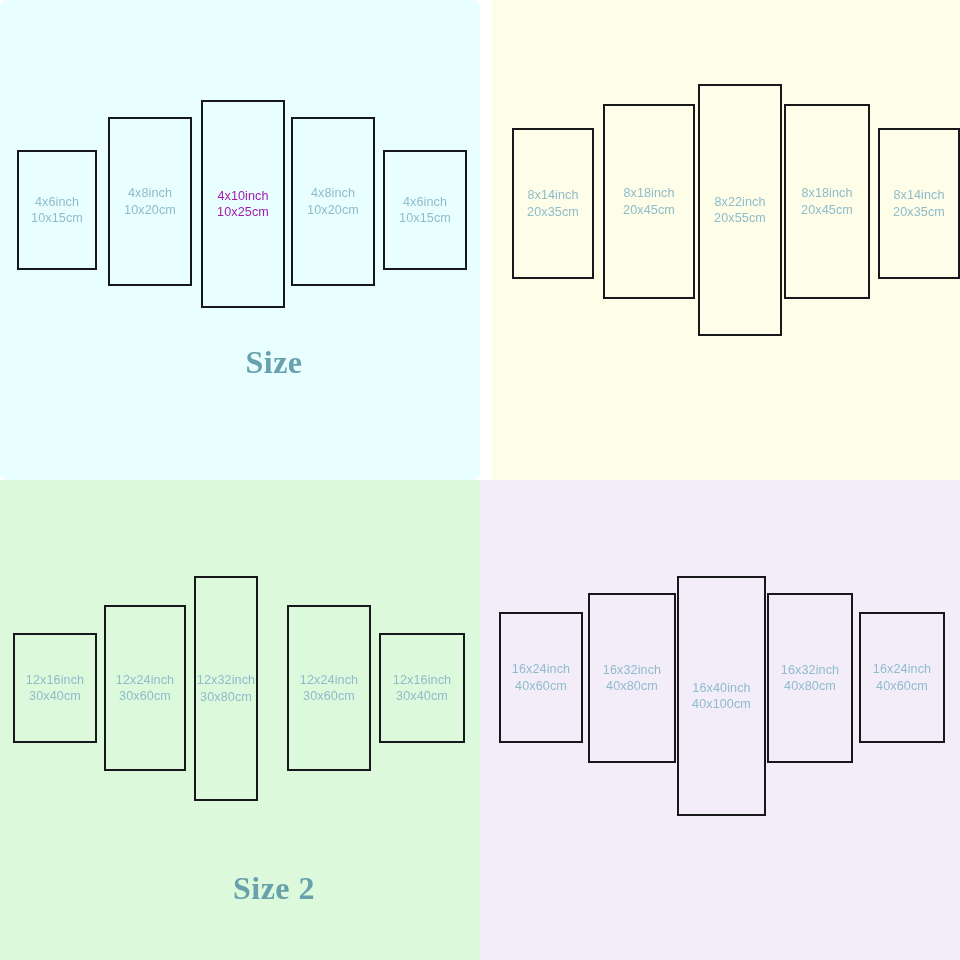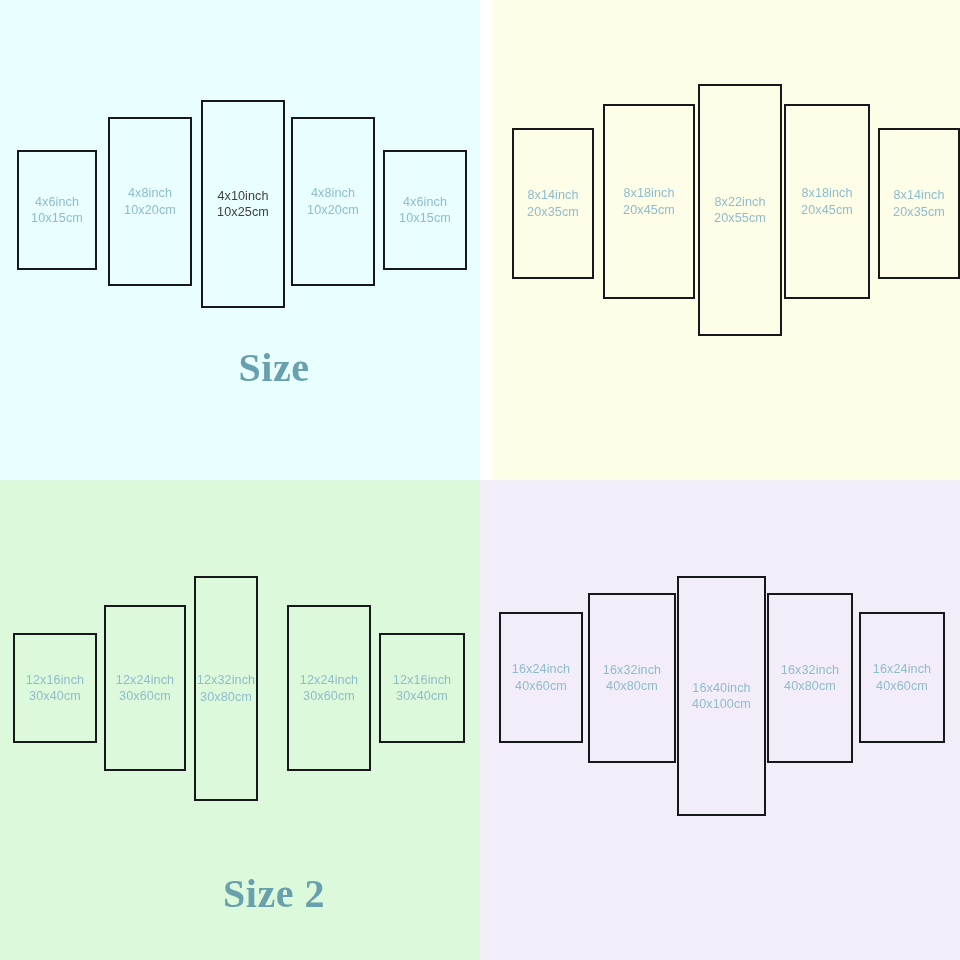--- a/index.html
+++ b/index.html
@@ -55,51 +55,51 @@
   .panel-label .l1 { display: block; }
   .panel-label .l2 { display: block; }
 
   .q-title {
     position: absolute;
     left: 0;
     width: 548px;
     text-align: center;
     font-family: "Liberation Serif", serif;
     font-weight: bold;
-    font-size: 40px;
+    font-size: 32px;
     color: #68a0ad;
     letter-spacing: 0.5px;
   }
   .q-tl .q-title, .q-tr .q-title { top: 344px; }
   .q-bl .q-title, .q-br .q-title { top: 348px; margin-top: 42px; }
 </style>
 </head>
 <body>
 
 <div class="sheet">
 
-  <div class="quadrant q-tl" style="background: rgb(232, 254, 255);">
+  <div class="quadrant q-tl" style="background: rgb(232, 254, 255); border-radius: 7px;">
     <div class="panels">
 
       <div class="panel" style="left: 17px; top: 150px; width: 80px; height: 120px; border-color: rgb(23, 24, 28);">
         <span class="panel-label" style="color: rgb(143, 188, 203);">
           <span class="l1">4x6inch</span>
           <span class="l2">10x15cm</span>
         </span>
       </div>
 
       <div class="panel" style="left: 108px; top: 117px; width: 84px; height: 169px; border-color: rgb(23, 24, 28);">
         <span class="panel-label" style="color: rgb(143, 188, 203);">
           <span class="l1">4x8inch</span>
           <span class="l2">10x20cm</span>
         </span>
       </div>
 
       <div class="panel" style="left: 201px; top: 100px; width: 84px; height: 208px; border-color: rgb(23, 24, 28);">
-        <span class="panel-label" style="color: #404040;">
+        <span class="panel-label" style="color: #a21caf;">
           <span class="l1">4x10inch</span>
           <span class="l2">10x25cm</span>
         </span>
       </div>
 
       <div class="panel" style="left: 291px; top: 117px; width: 84px; height: 169px; border-color: rgb(23, 24, 28);">
         <span class="panel-label" style="color: rgb(143, 188, 203);">
           <span class="l1">4x8inch</span>
           <span class="l2">10x20cm</span>
         </span>

